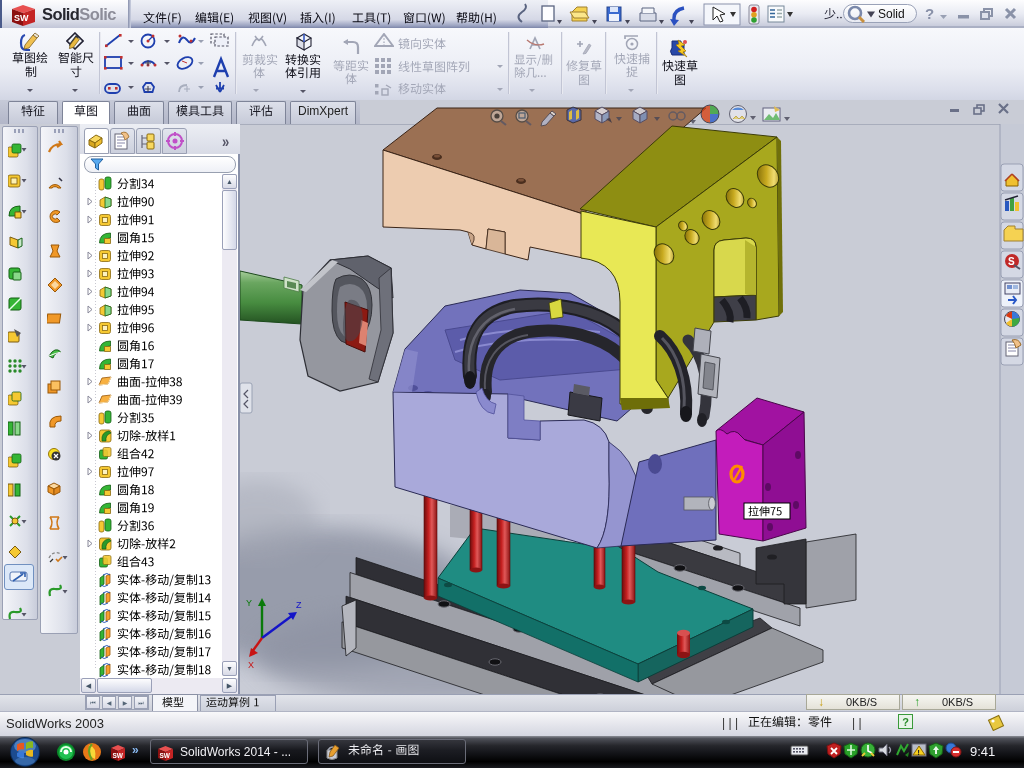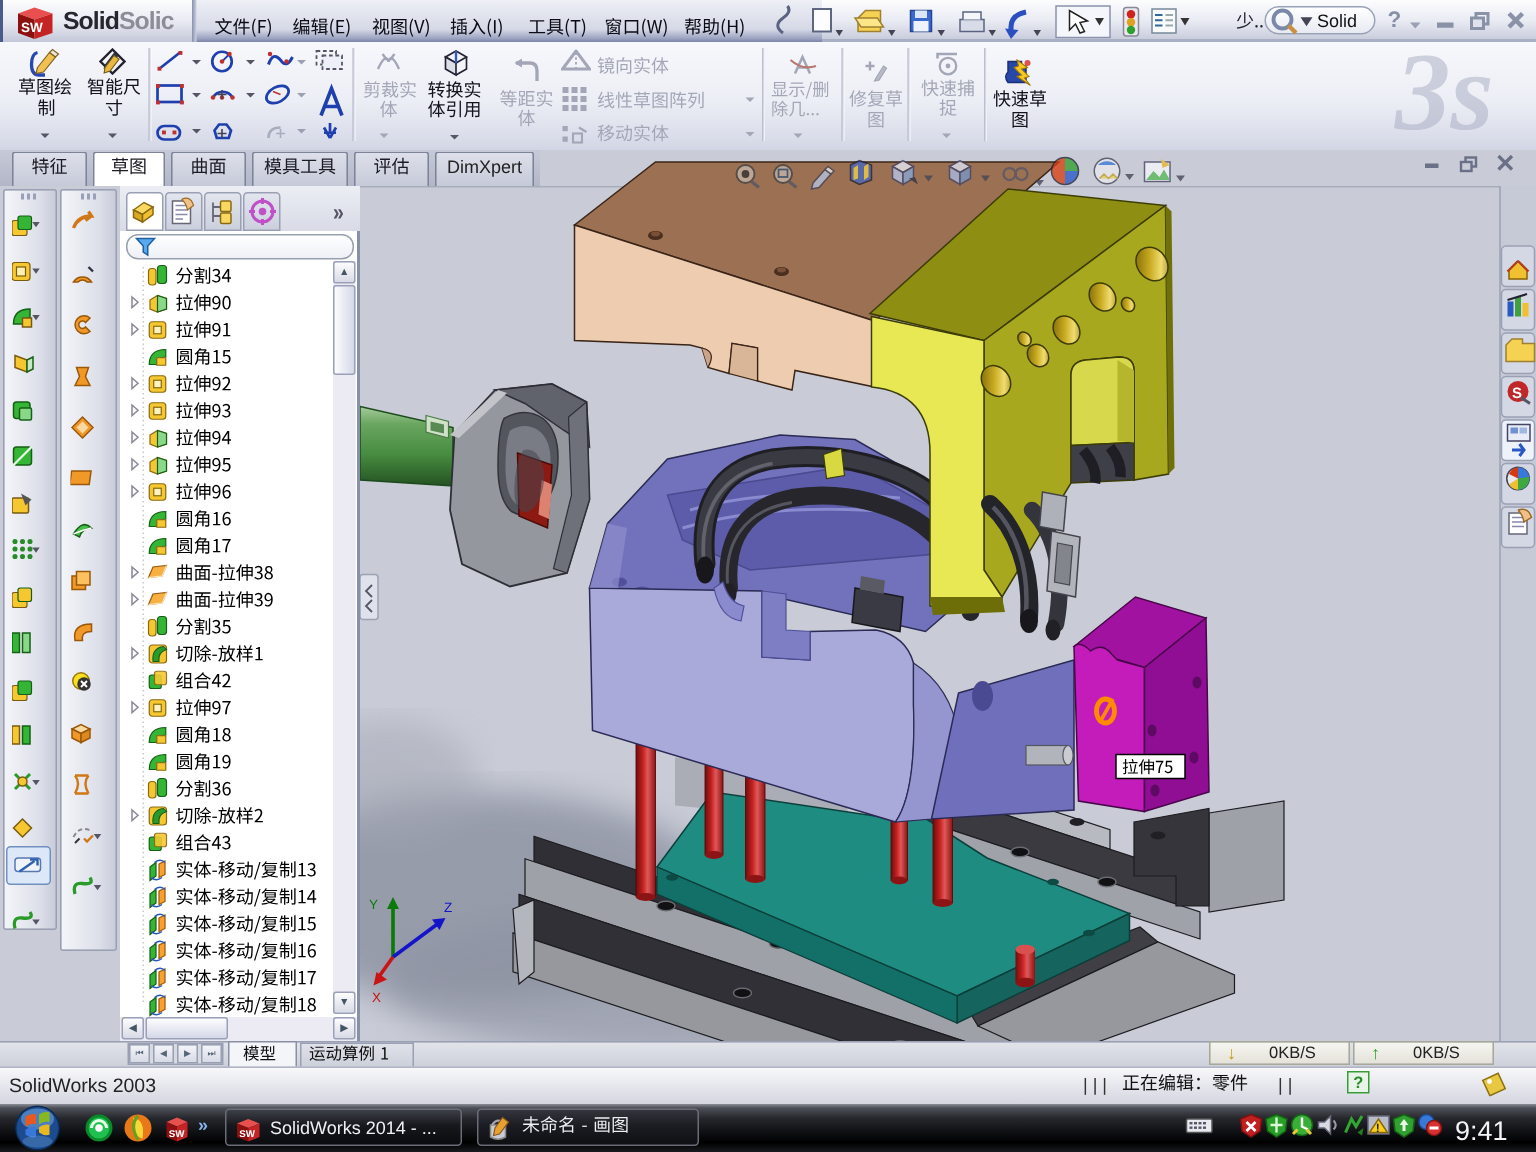--- a/index.html
+++ b/index.html
@@ -127,21 +127,20 @@
 <div class="abs" style="left:878px;top:7px;font-size:12px;color:#111">Solid</div>
 <div class="abs" style="left:925px;top:5px;font-size:15px;font-weight:bold;color:#8890a8">?</div>
 <svg class="abs" style="left:938px;top:6px" width="86" height="16" viewBox="0 0 86 16">
 <path d="M2,9 l7,0 -3.5,4 z" fill="#99a0b4"></path>
 <rect x="20" y="9" width="11" height="3.5" fill="#8a92a8"></rect>
 <rect x="46" y="3" width="8" height="7" fill="none" stroke="#8a92a8" stroke-width="2"></rect>
 <rect x="43" y="6" width="8" height="7" fill="#dfe2ec" stroke="#8a92a8" stroke-width="2"></rect>
 <path d="M68,3 l9,9 M77,3 l-9,9" stroke="#8a92a8" stroke-width="3"></path>
 </svg>
 <div class="abs" style="left:0;top:28px;width:1024px;height:72px;background:linear-gradient(#f7f8fc,#eceef5 55%,#dcdfeb 85%,#d2d6e4)"></div>
-<div class="abs" style="left:930px;top:20px;font-size:74px;font-style:italic;font-weight:bold;color:rgba(165,170,192,0.5);font-family:'Liberation Serif',serif">3s</div>
 <svg class="abs" style="left:19px;top:32px" width="22" height="20" viewBox="0 0 22 20">
 <path d="M6,3 q-4,1 -4,8 q0,7 5,7 l4,0" fill="none" stroke="#2848b0" stroke-width="2.2"></path>
 <path d="M6,13 l8,-10 4,3 -8,10 -5,1 z" fill="#f0c050" stroke="#806020" stroke-width="0.8"></path>
 <path d="M14,3 l4,3 2,-2 -4,-3 z" fill="#ece4d4" stroke="#806020" stroke-width="0.8"></path>
 </svg>
 <svg style="position:absolute;left:11.5px;top:52.0px;overflow:visible" width="36.0" height="16.2">
       <g fill="#14141e">
         <use href="#g8349" transform="translate(0.0,10.2) scale(0.01200,-0.01200)"></use>
         <use href="#g56fe" transform="translate(12.0,10.2) scale(0.01200,-0.01200)"></use>
         <use href="#g7ed8" transform="translate(24.0,10.2) scale(0.01200,-0.01200)"></use>
@@ -1500,21 +1499,21 @@
       <g transform="translate(102,0)">
         <path d="M8,1 L15,4 L14,12 L8,16 L2,12 L1,4 Z" fill="#30a030" stroke="#156015"></path>
         <path d="M8,4 l3,4 -2,0 0,4 -2,0 0,-4 -2,0 z" fill="#e8f8e8"></path>
       </g>
       <g transform="translate(119,0)">
         <circle cx="6" cy="6" r="5" fill="#3878d8" stroke="#1c4a90"></circle>
         <circle cx="11" cy="10" r="5" fill="#d83030" stroke="#801414"></circle>
         <rect x="8" y="9" width="6" height="2" fill="#fff"></rect>
       </g>
     </svg>
-<div class="abs" style="left:970px;top:744px;font-size:18px;color:#f4f4f8">9:41</div>
+<div class="abs" style="left:970px;top:744px;font-size:13px;color:#f4f4f8">9:41</div>
 <svg width="0" height="0" style="position:absolute">
       <defs>
         <path id="g6587" d="M725 630 802 607Q739 426 640 294Q541 162 403 72Q265 -19 83 -78Q79 -69 71 -55Q63 -42 53 -29Q44 -15 36 -7Q215 45 348 128Q482 212 575 335Q668 459 725 630ZM270 626Q327 471 424 345Q521 219 657 129Q793 40 967 -4Q959 -12 949 -24Q939 -37 930 -50Q922 -62 915 -73Q736 -24 599 71Q462 165 363 300Q265 435 201 603ZM50 664H954V590H50ZM423 823 501 847Q524 811 547 768Q569 724 580 693L497 666Q488 697 467 742Q446 786 423 823Z"></path>
         <path id="g4ef6" d="M604 828H679V-80H604ZM432 790 504 775Q490 706 471 638Q451 571 427 513Q402 455 373 409Q366 415 354 422Q343 429 330 436Q318 443 309 447Q338 488 362 544Q385 599 403 662Q421 725 432 790ZM441 635H909V562H423ZM317 341H953V267H317ZM268 836 339 815Q307 730 266 648Q224 565 176 493Q127 420 75 363Q71 372 64 386Q56 400 47 414Q39 429 32 437Q79 486 123 550Q166 614 204 688Q241 761 268 836ZM167 579 238 650 239 649V-78H167Z"></path>
         <path id="g28" d="M239 -196Q170 -84 131 40Q92 163 92 311Q92 458 131 582Q170 706 239 818L295 792Q231 685 199 562Q168 438 168 311Q168 183 199 60Q231 -64 295 -171Z"></path>
         <path id="g46" d="M101 0V733H523V655H193V407H473V329H193V0Z"></path>
         <path id="g29" d="M99 -196 42 -171Q107 -64 139 60Q171 183 171 311Q171 438 139 562Q107 685 42 792L99 818Q169 706 208 582Q246 458 246 311Q246 163 208 40Q169 -84 99 -196Z"></path>
         <path id="g7f16" d="M68 182Q66 189 62 202Q58 214 54 227Q49 240 45 249Q61 252 77 270Q94 288 116 316Q127 330 149 361Q170 393 198 436Q225 480 253 530Q280 581 303 632L364 597Q329 529 289 461Q248 393 205 332Q161 271 117 221V219Q117 219 110 215Q102 212 92 206Q82 201 75 194Q68 188 68 182ZM68 182 63 242 97 267 334 317Q333 302 335 284Q337 267 339 255Q256 236 205 224Q155 211 128 204Q101 196 88 191Q75 186 68 182ZM61 423Q59 430 55 443Q51 456 46 469Q42 482 38 491Q51 495 63 511Q76 528 91 554Q99 567 114 595Q129 624 148 664Q166 704 184 749Q201 795 215 840L287 815Q263 751 233 688Q204 624 171 567Q138 509 105 463V461Q105 461 99 457Q92 454 83 447Q74 441 68 435Q61 429 61 423ZM61 423 59 479 95 501 268 519Q265 505 264 487Q262 469 262 457Q203 450 166 445Q130 439 109 436Q88 432 77 429Q67 426 61 423ZM40 54Q96 73 173 102Q250 132 332 163L346 103Q271 71 195 41Q120 10 58 -15ZM624 377H675V-47H624ZM746 378H797V-46H746ZM871 413H930V-7Q930 -28 926 -41Q922 -54 908 -62Q895 -69 877 -71Q858 -73 831 -73Q830 -60 825 -44Q820 -28 814 -16Q831 -17 843 -17Q856 -17 861 -17Q871 -16 871 -7ZM414 732H483V515Q483 454 479 380Q475 306 464 228Q452 150 430 75Q408 0 372 -63Q366 -57 355 -48Q344 -40 333 -32Q322 -24 314 -21Q348 39 368 109Q389 178 398 249Q408 321 411 390Q414 458 414 515ZM450 732H920V498H450V561H850V668H450ZM481 412H903V350H541V-72H481ZM512 202H898V143H512ZM605 826 675 846Q693 818 709 784Q724 749 732 723L658 698Q652 724 637 760Q621 796 605 826Z"></path>
         <path id="g8f91" d="M47 722H412V650H47ZM244 568H313V-76H244ZM40 167Q88 174 150 185Q213 196 282 209Q352 221 423 234L427 169Q329 148 231 129Q133 109 56 94ZM81 332Q79 339 75 351Q71 364 67 376Q62 389 58 398Q71 401 82 423Q93 446 105 479Q111 495 123 532Q135 569 149 619Q162 670 175 727Q188 784 196 840L269 825Q254 745 232 664Q210 583 184 508Q158 434 131 374V372Q131 372 123 368Q116 364 106 358Q96 351 88 344Q81 337 81 332ZM81 332V394L121 414H405V346H153Q128 346 108 342Q87 338 81 332ZM815 517H885V-80H815ZM551 751V650H819V751ZM482 808H892V594H482ZM423 535H953V472H423ZM523 386H835V329H523ZM523 242H838V185H523ZM491 519H560V61L491 53ZM400 76Q468 80 559 86Q650 92 753 100Q857 107 960 115L959 52Q861 44 761 36Q662 28 572 21Q482 14 412 8Z"></path>
         <path id="g45" d="M101 0V733H523V655H193V425H471V346H193V79H534V0Z"></path>

